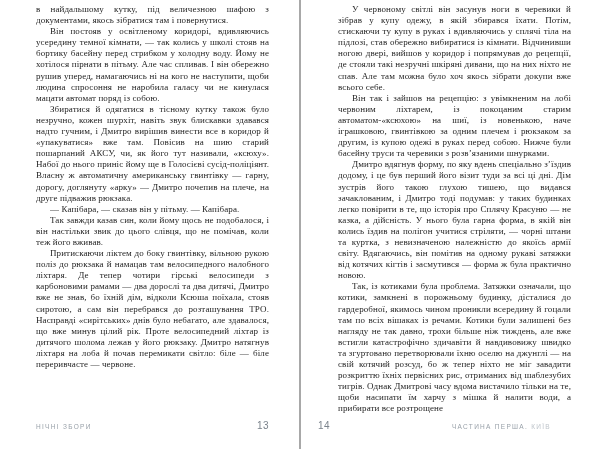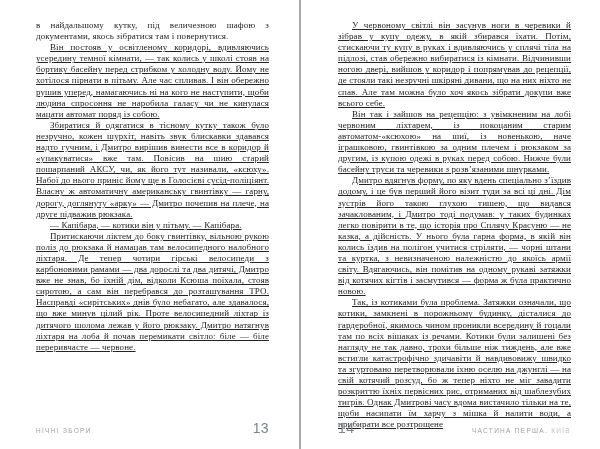--- a/index.html
+++ b/index.html
@@ -22,68 +22,69 @@
   .page-divider {
     position: absolute;
     left: 299px;
     top: 0;
     width: 2px;
     height: 449px;
     background: #a8a8a8;
   }
   .page-body {
     position: absolute;
-    top: 20px;
+    top: 4px;
     width: 233px;
   }
   .page-body.left  { left: 36px; }
   .page-body.right { left: 338px; }
   .para {
     margin: 0;
     font-size: 9px;
     line-height: 11.1px;
     text-align: justify;
     letter-spacing: 0.1px;
   }
-  .para.indent { text-indent: 14px; text-decoration: underline; }
+  .para.indent { text-indent: 14px; }
   .page-footer {
     position: absolute;
     top: 420px;
     width: 233px;
     display: flex;
     justify-content: space-between;
     align-items: baseline;
     font-family: "Liberation Sans", "DejaVu Sans", sans-serif;
   }
   .page-footer.left  { left: 36px; }
-  .page-footer.right { left: 338px; }
+  .page-footer.right { left: 318px; }
   .running-footer {
     font-size: 6.5px;
     letter-spacing: 1.3px;
     color: #99a1a9;
     text-transform: uppercase;
     white-space: nowrap;
   }
   .running-footer .light { color: #bfc5cb; }
   .page-number {
-    font-size: 14px;
+    font-size: 10px;
     letter-spacing: 0.4px;
     color: #7b838c;
   }
 </style>
 </head>
 <body>
 
 <div class="spread">
 
   <div class="page-body left">
       <p class="para">в найдальшому кутку, під величезною шафою з документами, якось зібратися там і повернутися.</p>
       <p class="para indent">Він постояв у освітленому коридорі, вдивляючись усередину темної кімнати, — так колись у школі стояв на бортику басейну перед стрибком у холодну воду. Йому не хотілося пірнати в пітьму. Але час спливав. І він обережно рушив уперед, намагаючись ні на кого не наступити, щоби людина спросоння не наробила галасу чи не кинулася мацати автомат поряд із собою.</p>
       <p class="para indent">Збиратися й одягатися в тісному кутку також було незручно, кожен шурхіт, навіть звук блискавки здавався надто гучним, і Дмитро вирішив винести все в коридор й «упакуватися» вже там. Повісив на шию старий пошарпаний АКСУ, чи, як його тут називали, «ксюху». Набої до нього приніс йому ще в Голосієві сусід-поліціянт. Власну ж автоматичну американську гвинтівку — гарну, дорогу, доглянуту «арку» — Дмитро почепив на плече, на друге підважив рюкзака.</p>
-      <p class="para indent">— Капібара, — котики він у пітьму. — Капібара.</p>
+      <p class="para indent">— Капібара, — сказав він у пітьму. — Капібара.</p>
+      <p class="para indent">Так завжди казав син, коли йому щось не подобалося, і він настільки звик до цього слівця, що не помічав, коли теж його вживав.</p>
       <p class="para indent">Притискаючи ліктем до боку гвинтівку, вільною рукою поліз до рюкзака й намацав там велосипедного налобного ліхтаря. Де тепер чотири гірські велосипеди з карбоновими рамами — два дорослі та два дитячі, Дмитро вже не знав, бо їхній дім, відколи Ксюша поїхала, стояв сиротою, а сам він перебрався до розташування ТРО. Насправді «сирітських» днів було небагато, але здавалося, що вже минув цілий рік. Проте велосипедний ліхтар із дитячого шолома лежав у його рюкзаку. Дмитро натягнув ліхтаря на лоба й почав перемикати світло: біле — біле переривчасте — червоне.</p>
     </div>
 
   <div class="page-divider"></div>
 
   <div class="page-body right">
       <p class="para indent">У червоному світлі він засунув ноги в черевики й зібрав у купу одежу, в якій збирався їхати. Потім, стискаючи ту купу в руках і вдивляючись у сплячі тіла на підлозі, став обережно вибиратися із кімнати. Відчинивши ногою двері, вийшов у коридор і попрямував до рецепції, де стояли такі незручні шкіряні дивани, що на них ніхто не спав. Але там можна було хоч якось зібрати докупи вже всього себе.</p>
       <p class="para indent">Він так і зайшов на рецепцію: з увімкненим на лобі червоним ліхтарем, із покоцаним старим автоматом-«ксюхою» на шиї, із новенькою, наче іграшковою, гвинтівкою за одним плечем і рюкзаком за другим, із купою одежі в руках перед собою. Нижче були басейну труси та черевики з розв’язаними шнурками.</p>
       <p class="para indent">Дмитро вдягнув форму, по яку вдень спеціально з’їздив додому, і це був перший його візит туди за всі ці дні. Дім зустрів його такою глухою тишею, що видався зачаклованим, і Дмитро тоді подумав: у таких будинках легко повірити в те, що історія про Сплячу Красуню — не казка, а дійсність. У нього була гарна форма, в якій він колись їздив на полігон учитися стріляти, — чорні штани та куртка, з невизначеною належністю до якоїсь армії світу. Вдягаючись, він помітив на одному рукаві затяжки від котячих кігтів і засмутився — форма ж була практично новою.</p>
       <p class="para indent">Так, із котиками була проблема. Затяжки означали, що котики, замкнені в порожньому будинку, дісталися до гардеробної, якимось чином проникли всередину й гоцали там по всіх вішаках із речами. Котики були залишені без нагляду не так давно, трохи більше ніж тиждень, але вже встигли катастрофічно здичавіти й навдивовижу швидко та згуртовано перетворювали їхню оселю на джунглі — на свій котячий розсуд, бо ж тепер ніхто не міг завадити розкриттю їхніх первісних рис, отриманих від шаблезубих тигрів. Однак Дмитрові часу вдома вистачило тільки на те, щоби насипати їм харчу з мішка й налити води, а прибирати все розтрощене</p>

